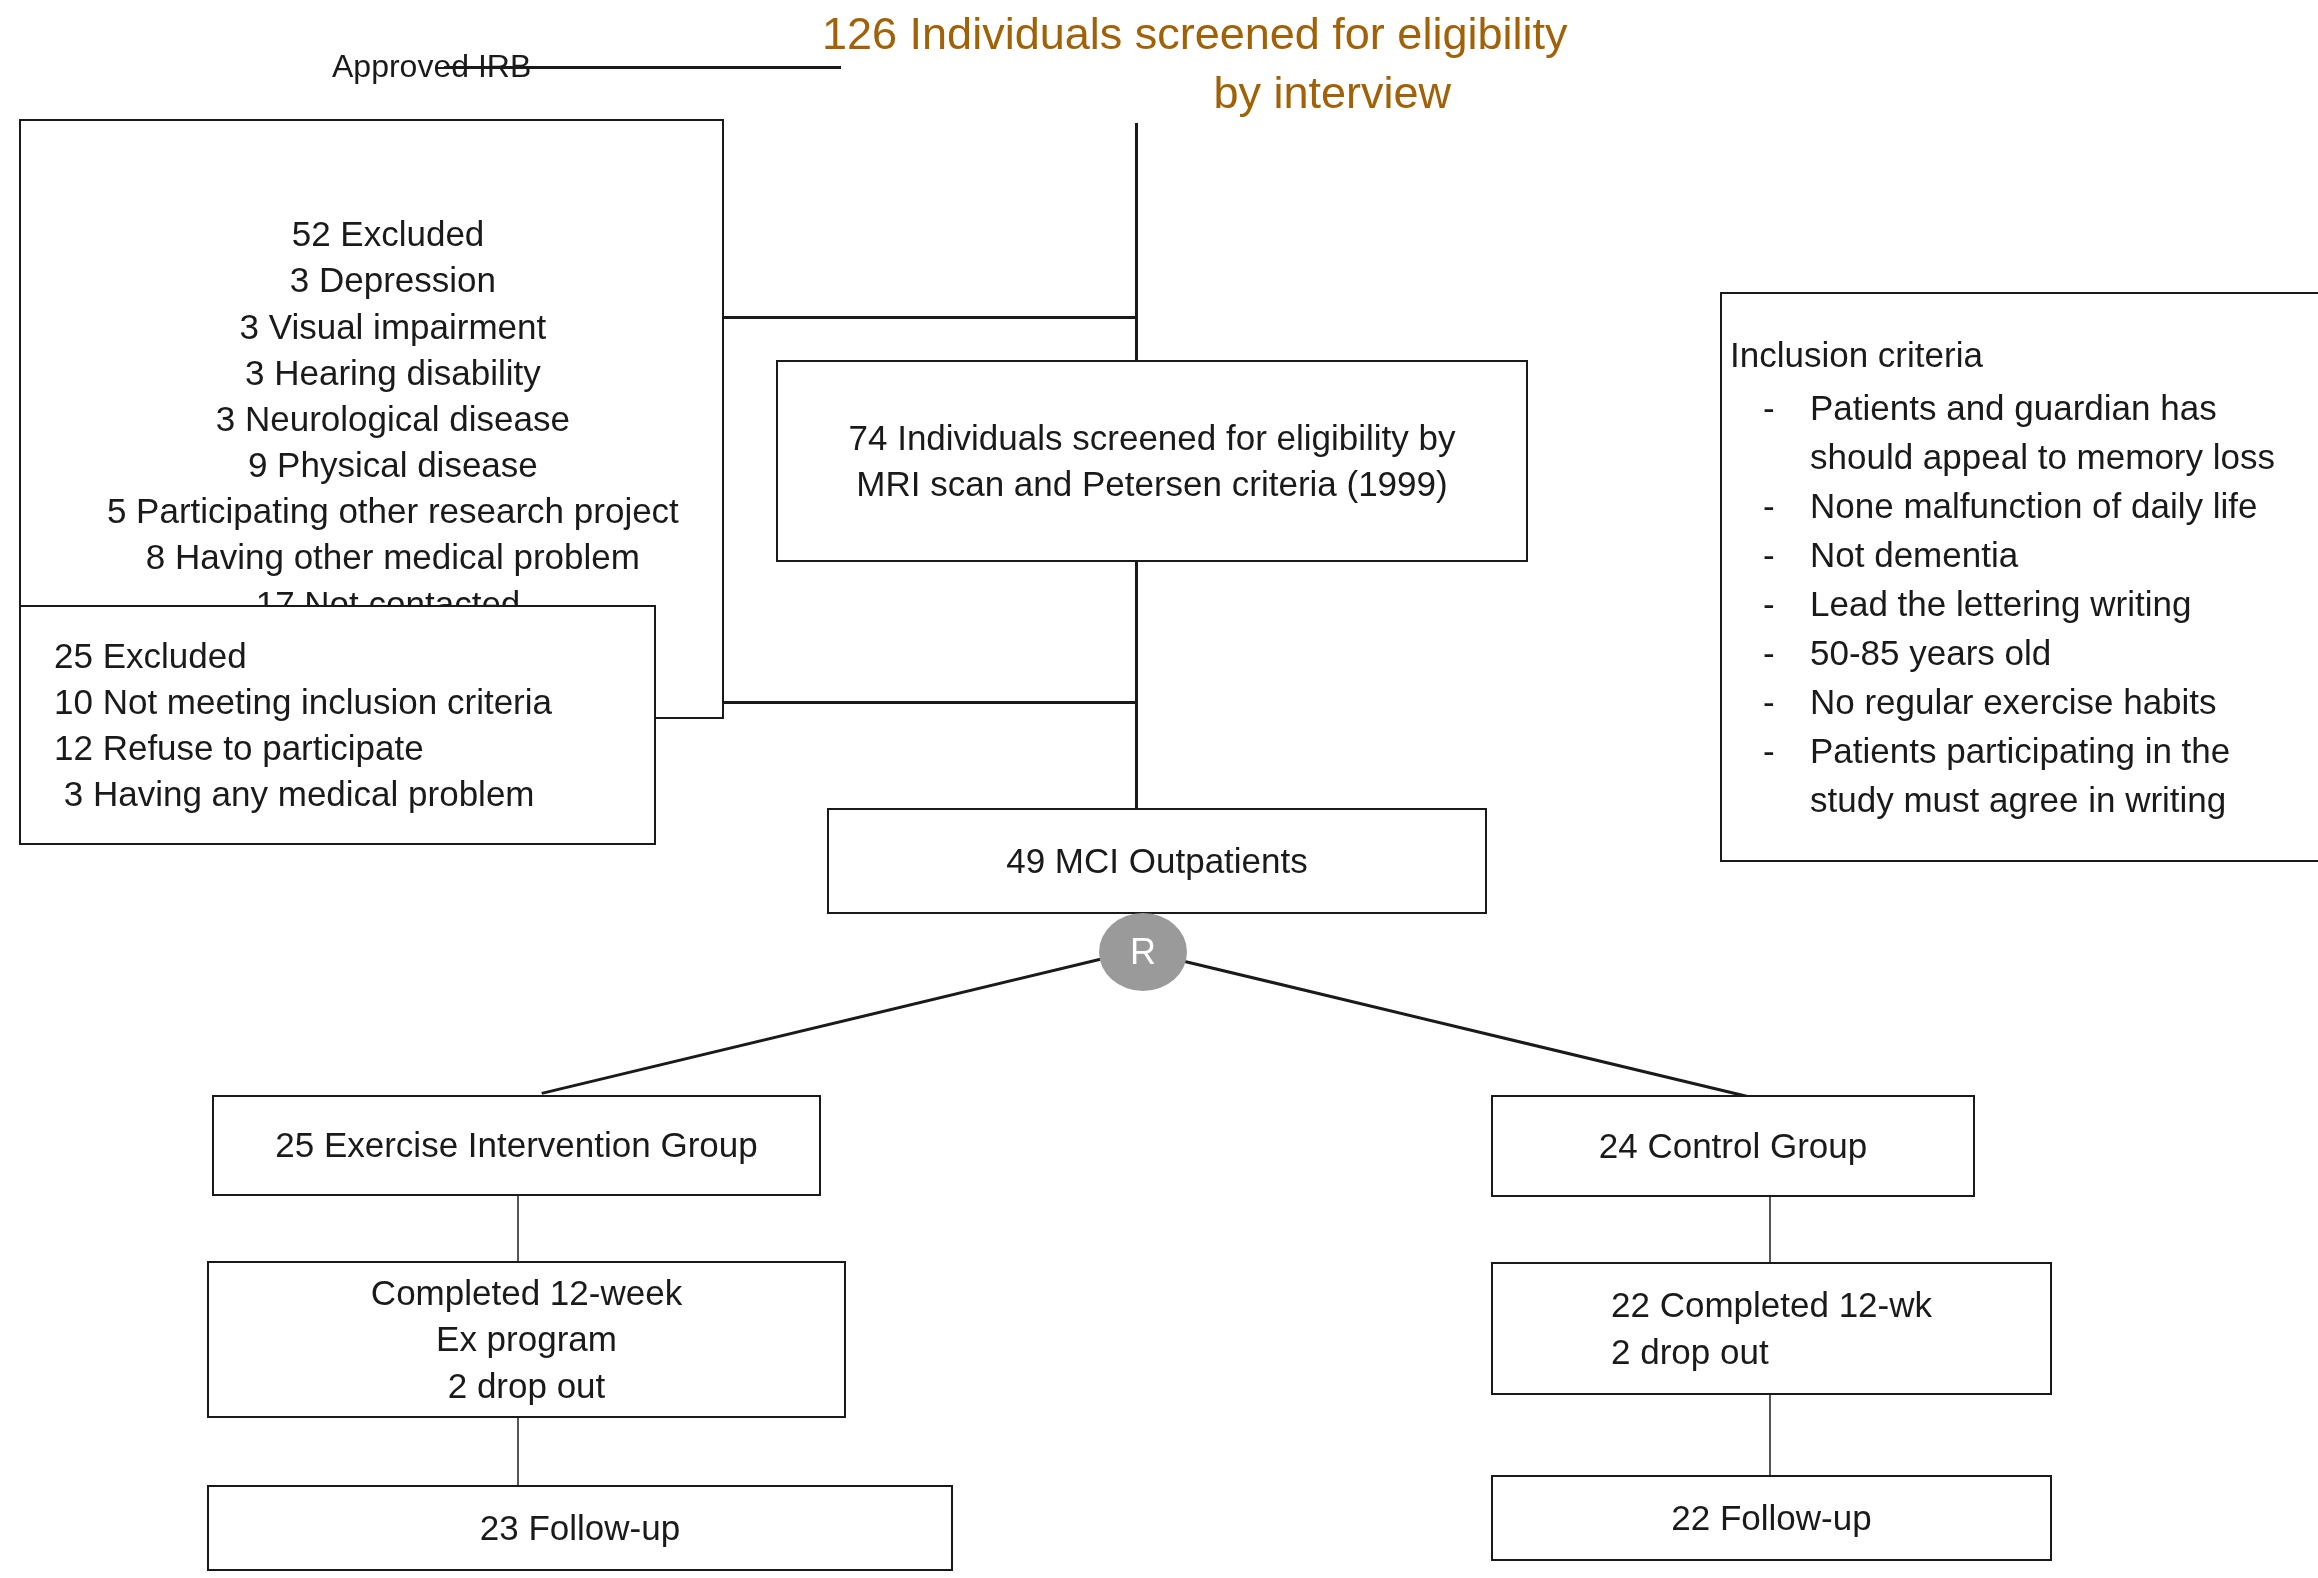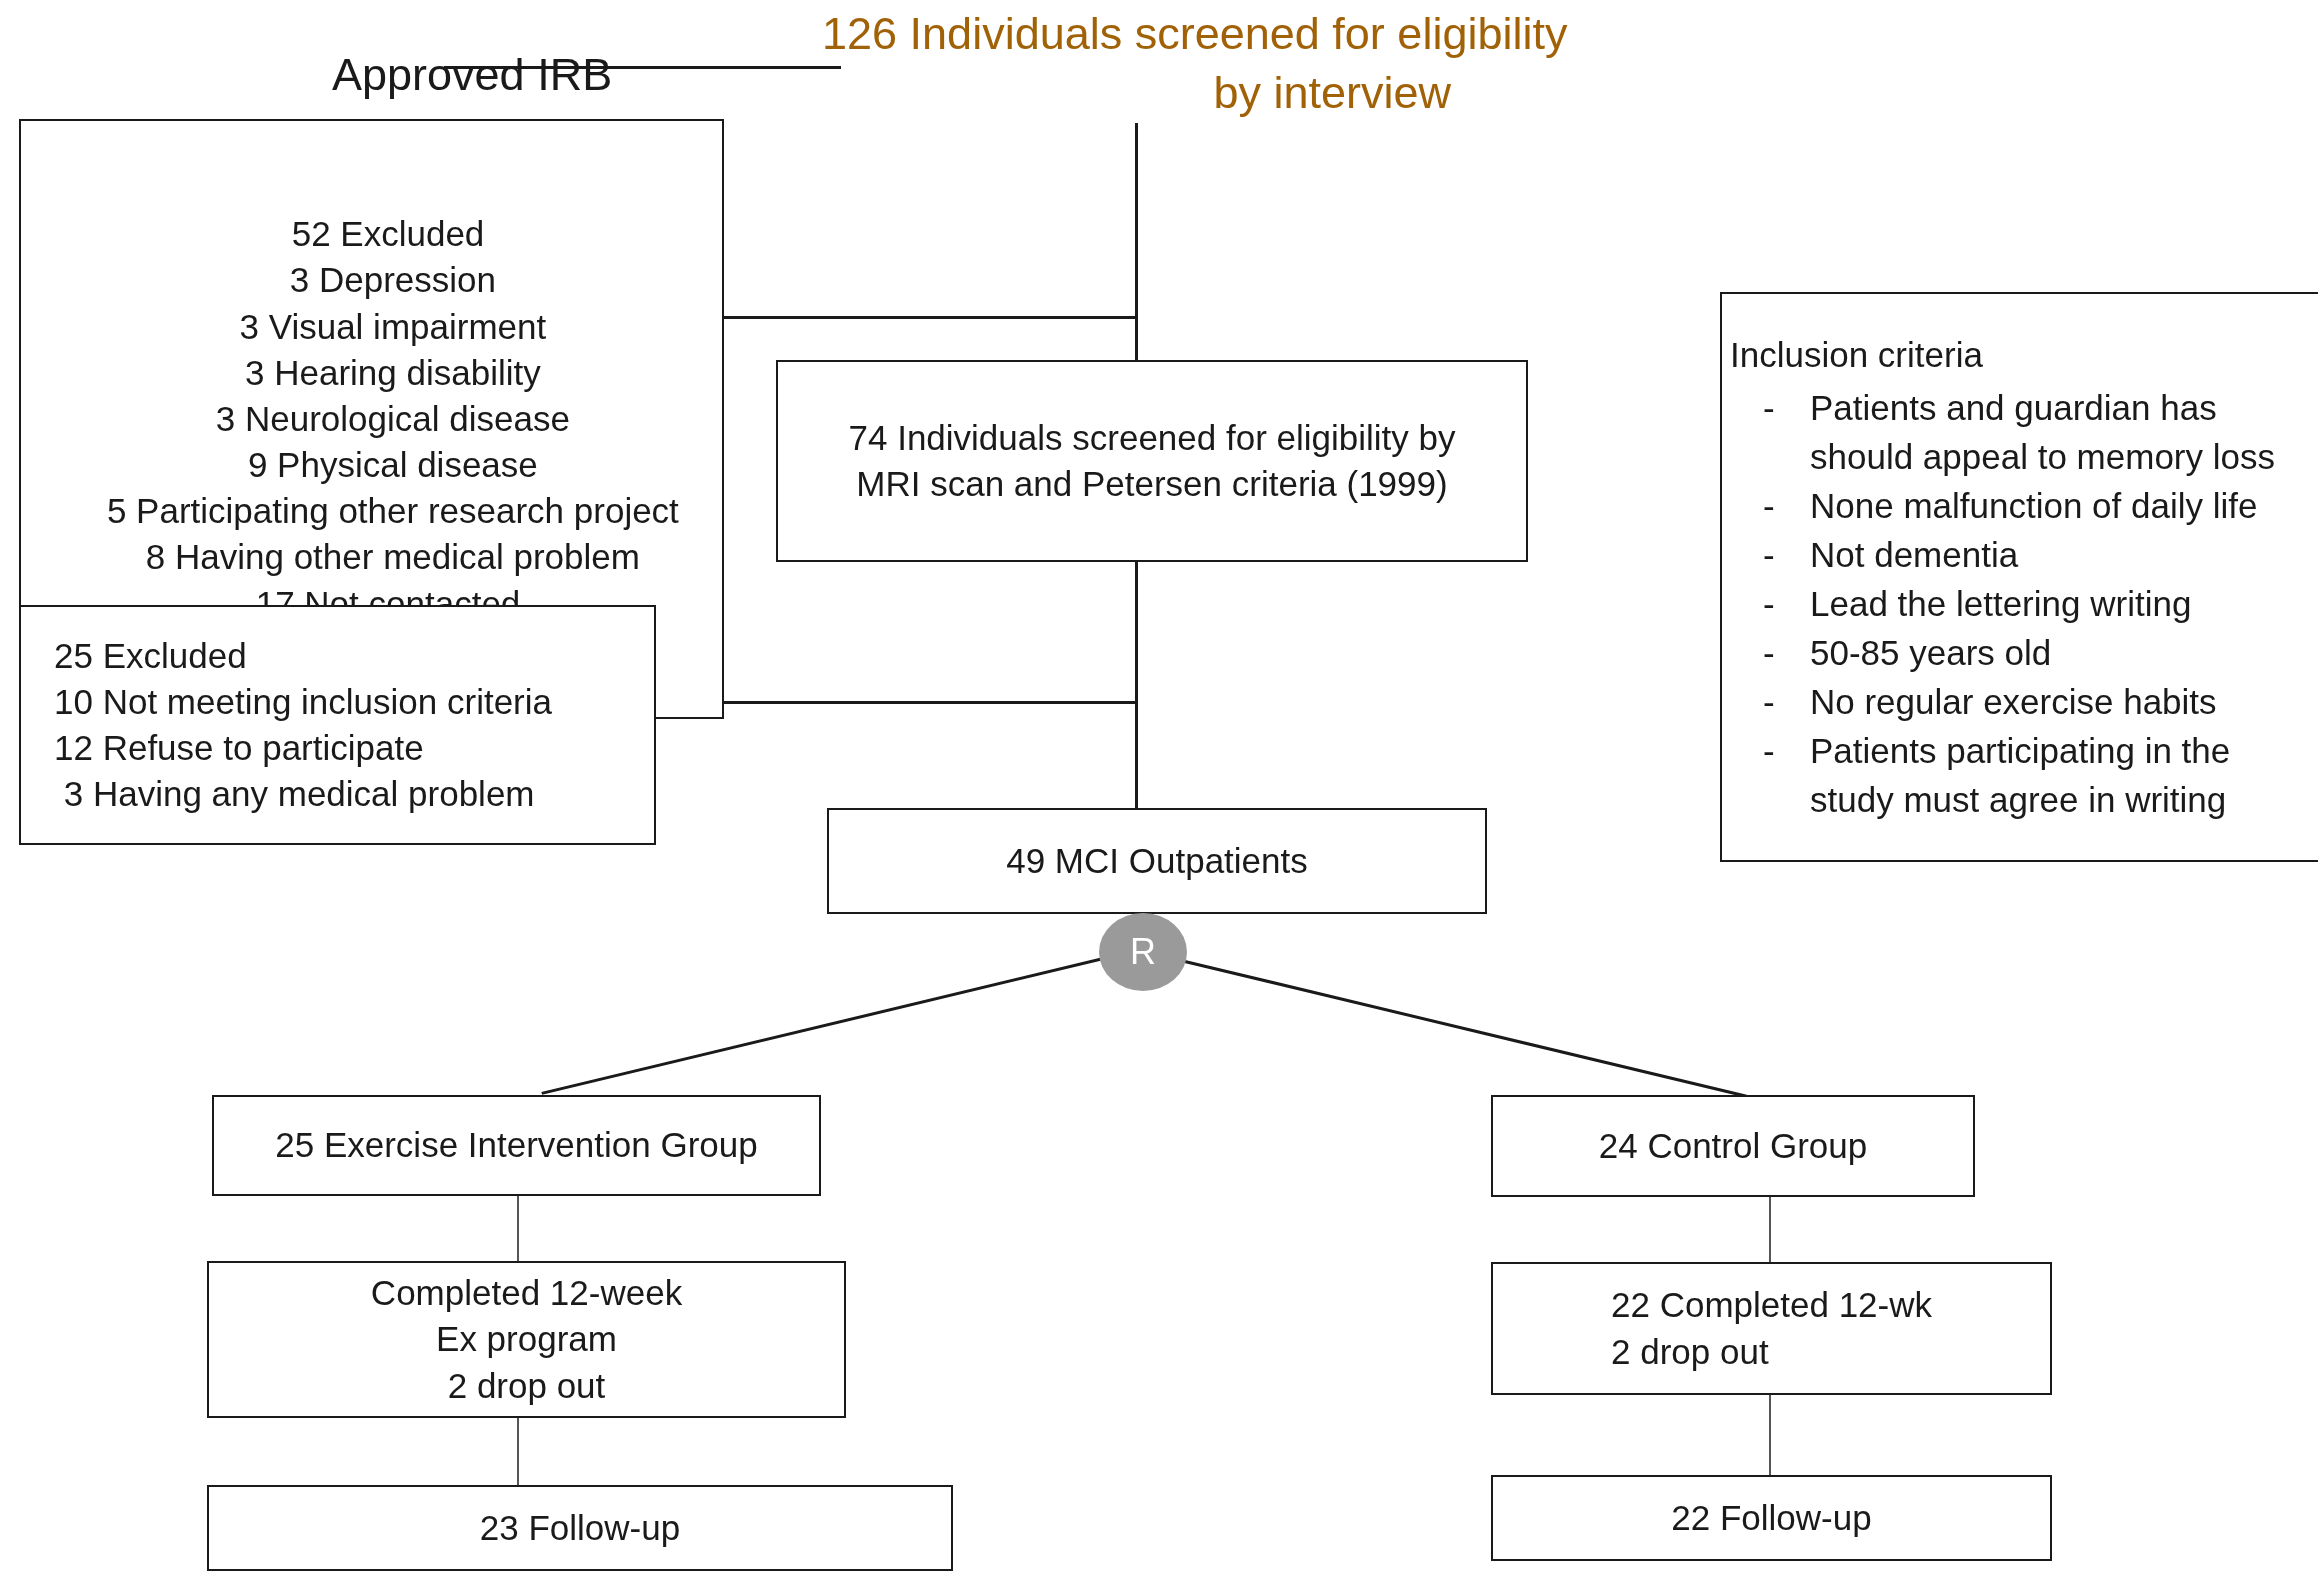--- a/index.html
+++ b/index.html
@@ -33,21 +33,21 @@
     text-align: center;
   }
   .txt {
     font-size: 35px;
     line-height: 1.32;
     white-space: pre;
     color: #1a1a1a;
   }
   .plain-label {
     position: absolute;
-    font-size: 45px;
+    font-size: 32px;
     line-height: 1.32;
     white-space: pre;
     color: #1a1a1a;
     z-index: 6;
   }
   .multiline {
     position: absolute;
     font-size: 45px;
     line-height: 1.30;
     text-align: right;

